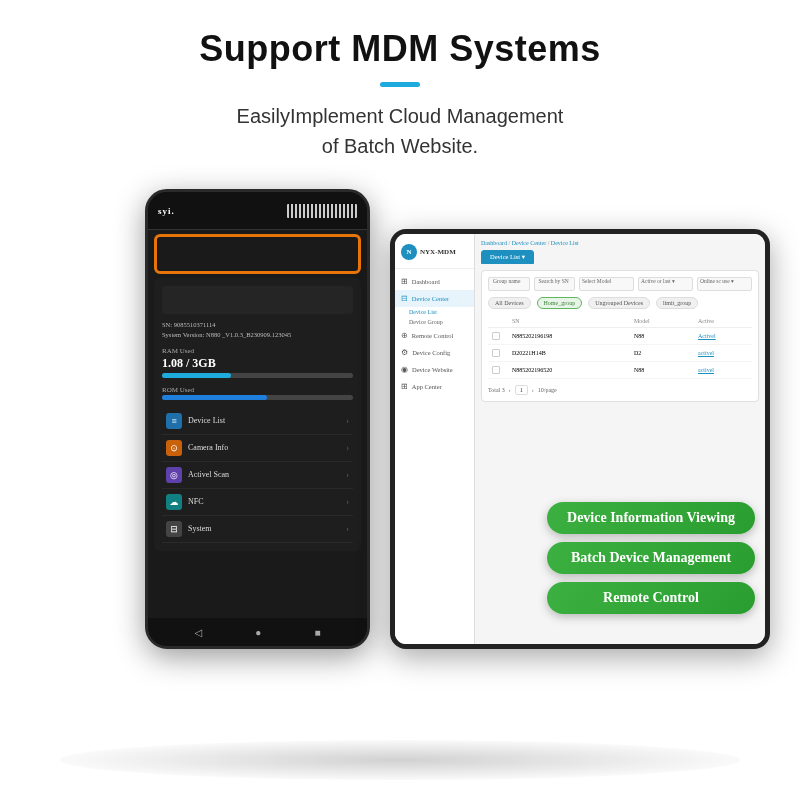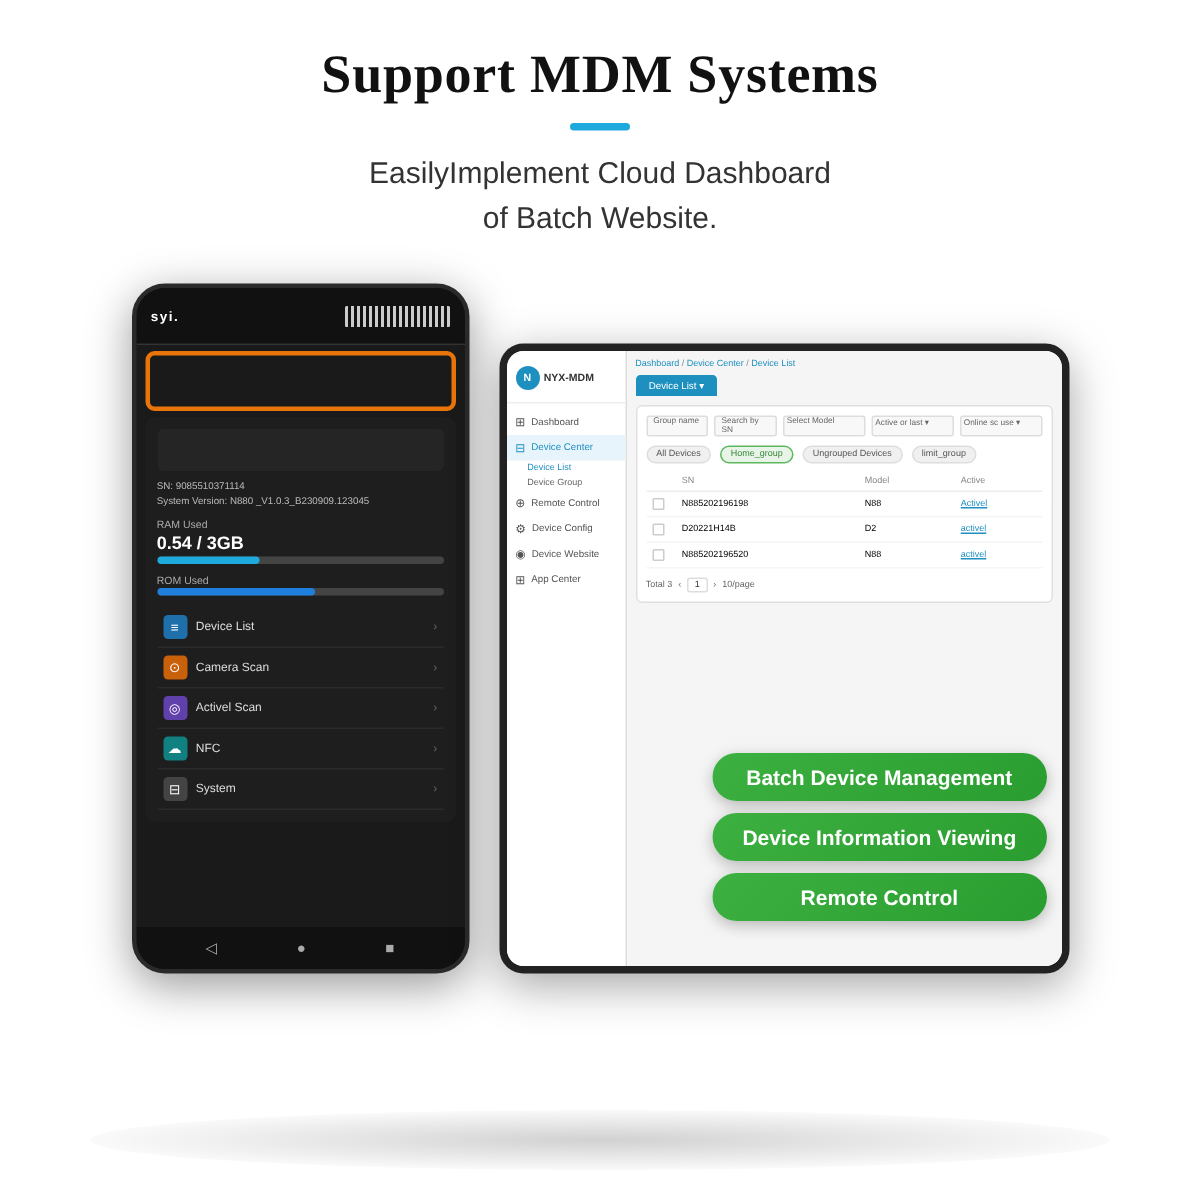--- a/index.html
+++ b/index.html
@@ -15,21 +15,20 @@
     
     .header {
       text-align: center;
       padding: 28px 0 8px;
     }
     .main-title {
       font-size: 36px;
       font-weight: 900;
       color: #111;
       letter-spacing: 0.5px;
-      font-family: Liberation Serif, serif;
     }
     .accent-bar {
       width: 40px;
       height: 5px;
       background: #1eaadc;
       margin: 12px auto 14px;
       border-radius: 3px;
     }
     .subtitle {
       font-size: 20px;
@@ -46,25 +45,26 @@
       transform: translateX(-50%);
       width: 680px;
       height: 40px;
       background: radial-gradient(ellipse, rgba(0,0,0,0.18) 0%, rgba(0,0,0,0) 80%);
       border-radius: 50%;
     }
 
     
     .devices-area {
       display: flex;
-      justify-content: center;
+      justify-content: flex-end;
       align-items: flex-end;
       gap: 20px;
       padding: 20px 30px 0;
       position: relative;
+      font-family: Liberation Serif, serif;
     }
 
     
     .phone {
       width: 225px;
       height: 460px;
       background: #1a1a1a;
       border-radius: 22px;
       position: relative;
       box-shadow: 0 8px 30px rgba(0,0,0,0.4);
@@ -431,60 +431,60 @@
       white-space: nowrap;
     }
   </style>
 </head>
 <body>
 
 <div class="header">
   <h1 class="main-title">Support MDM Systems</h1>
   <div class="accent-bar"></div>
   <div class="subtitle">
-    <span>EasilyImplement Cloud Dashboard</span><br>
+    <span>EasilyImplement Cloud Management</span><br>
     <span>of Batch Website.</span>
   </div>
 </div>
 
 <div class="devices-area">
 
   <div class="phone">
     <div class="phone-top-bar">
       <span class="phone-logo">syi.</span>
       <div class="phone-barcode"></div>
     </div>
     <div class="phone-orange-band"></div>
     <div class="phone-screen">
       <div class="phone-blur-img"></div>
       <div class="phone-info-text">
         <span>SN: 9085510371114</span><br>
         <span>System Version: N880 _V1.0.3_B230909.123045</span>
       </div>
       <div class="stat-label">RAM Used</div>
-      <div class="stat-value">0.54 / 3GB</div>
+      <div class="stat-value">1.08 / 3GB</div>
       <div class="progress-bar-bg">
         <div class="progress-bar-fill progress-ram"></div>
       </div>
       <div class="stat-label">ROM Used</div>
       <div class="progress-bar-bg">
         <div class="progress-bar-fill progress-rom"></div>
       </div>
       <div class="menu-items-area">
         <div class="menu-item">
           <div class="menu-item-left">
               <div class="menu-icon menu-icon-blue">≡</div>
               <span class="menu-item-label">Device List</span>
             </div>
           <span class="menu-arrow">›</span>
         </div>
         <div class="menu-item">
           <div class="menu-item-left">
               <div class="menu-icon menu-icon-orange">⊙</div>
-              <span class="menu-item-label">Camera Scan</span>
+              <span class="menu-item-label">Camera Info</span>
             </div>
           <span class="menu-arrow">›</span>
         </div>
         <div class="menu-item">
           <div class="menu-item-left">
               <div class="menu-icon menu-icon-purple">◎</div>
               <span class="menu-item-label">Activel Scan</span>
             </div>
           <span class="menu-arrow">›</span>
         </div>
@@ -608,21 +608,21 @@
               <span>›</span>
               <span>10/page</span>
             </div>
           </div>
         </div>
 
       </div>
     </div>
 
     <div class="green-pills">
+      <div class="green-pill">Device Information Viewing</div>
       <div class="green-pill">Batch Device Management</div>
-      <div class="green-pill">Device Information Viewing</div>
       <div class="green-pill">Remote Control</div>
     </div>
   </div>
 
 </div>
 
 <div class="bottom-shadow"></div>
 
 </body></html>

